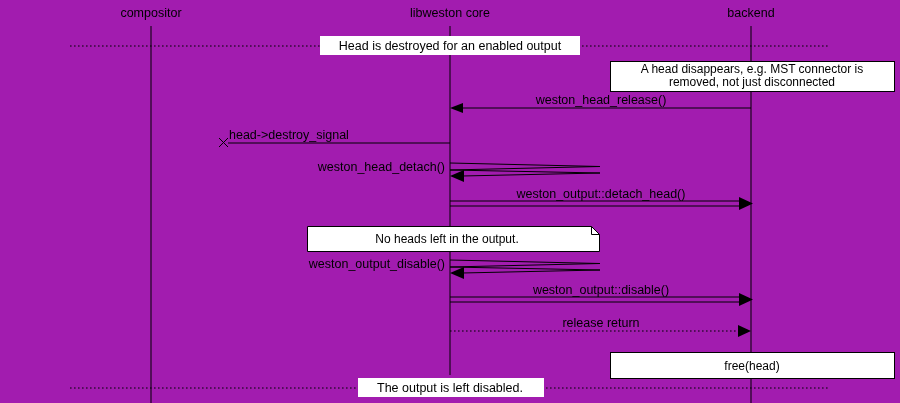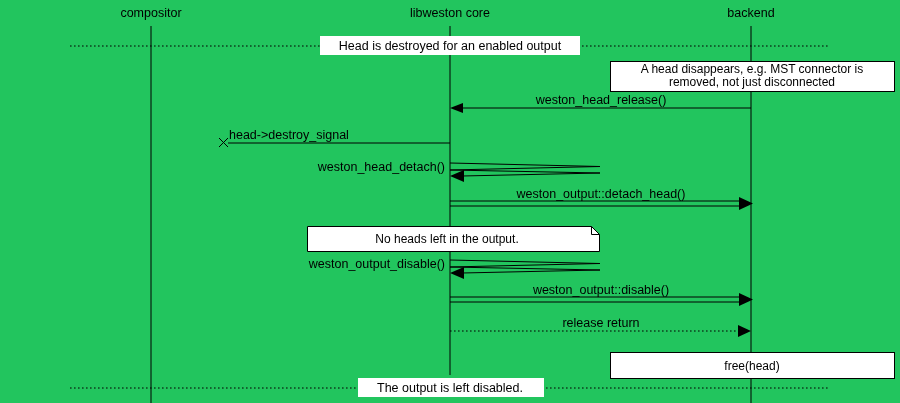--- a/index.html
+++ b/index.html
@@ -8,21 +8,21 @@
     background: #ffffff;
   }
   body {
     font-family: "Liberation Sans", sans-serif;
     color: #000000;
   }
   #diagram-root {
     position: relative;
     width: 900px;
     height: 403px;
-    background: #22c55e;
+    background: #a21caf;
     overflow: hidden;
   }
   #seq-svg {
     position: absolute;
     left: 0;
     top: 0;
     width: 900px;
     height: 403px;
     display: block;
   }

